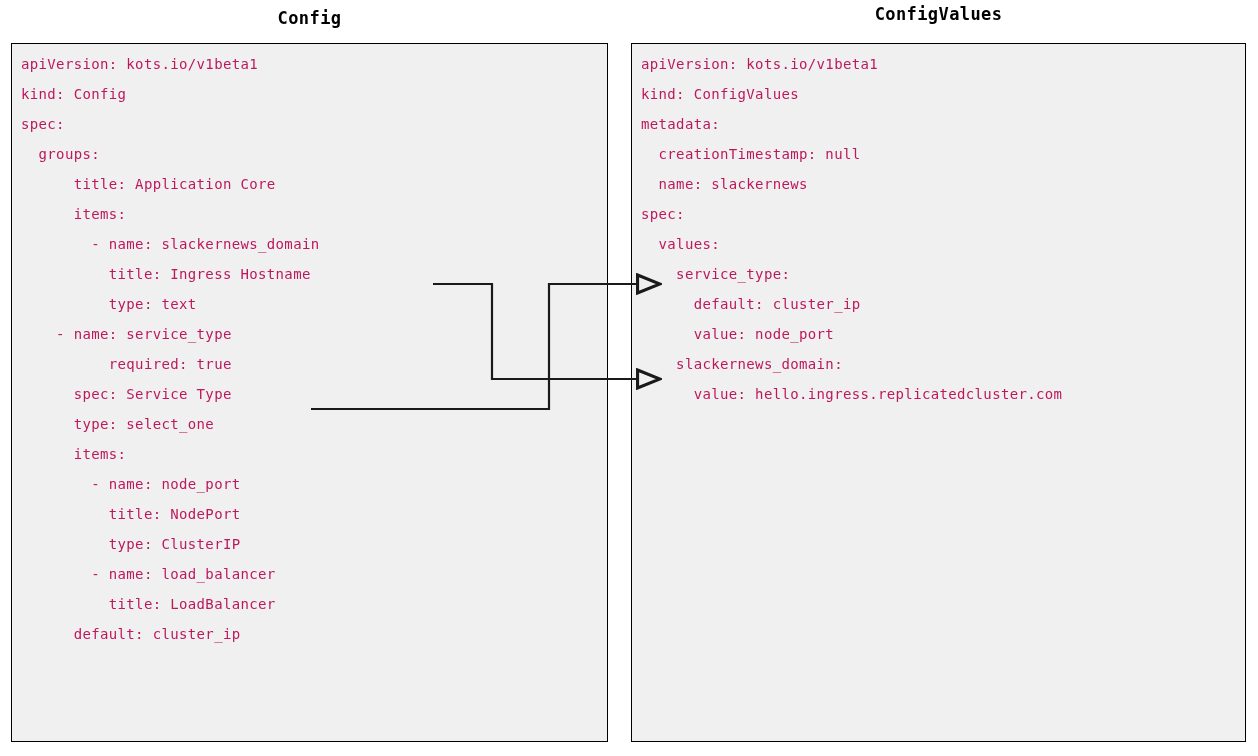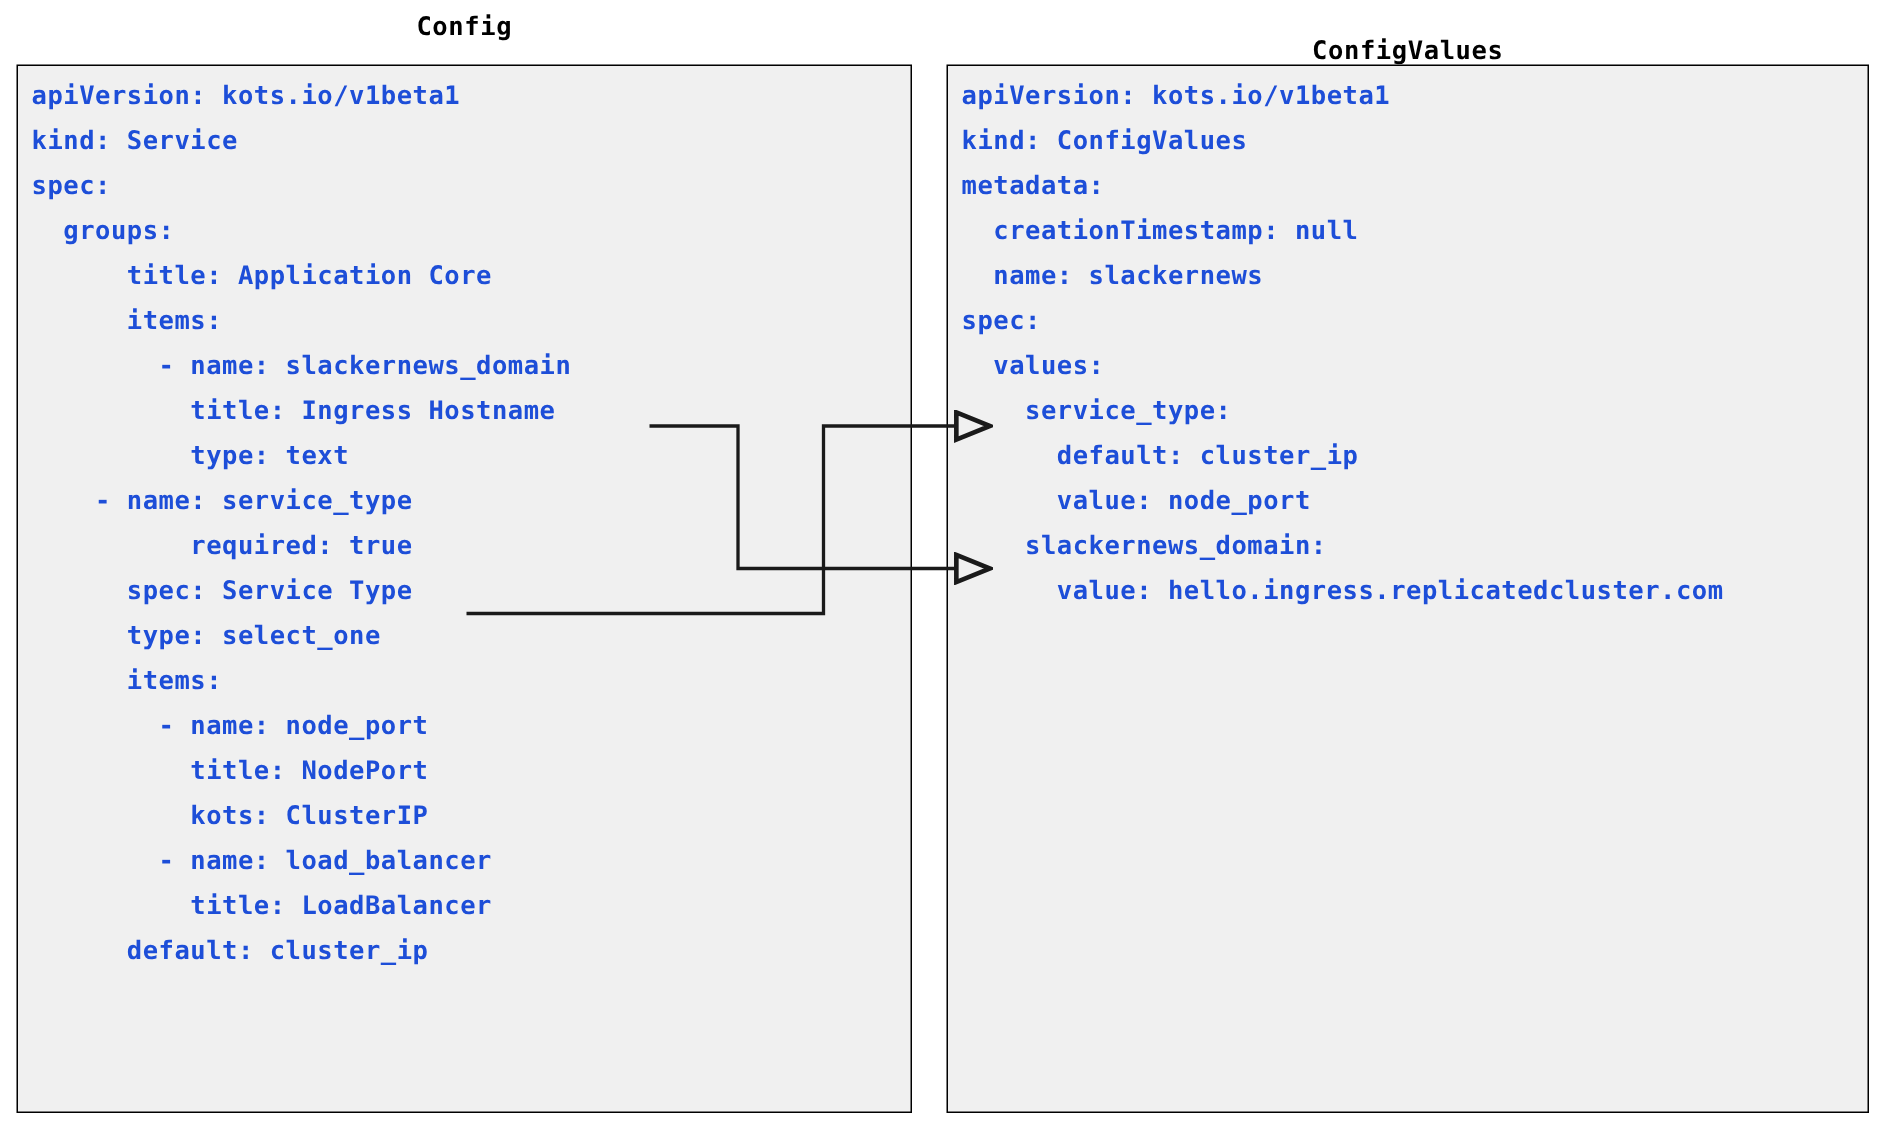--- a/index.html
+++ b/index.html
@@ -47,63 +47,63 @@
     top: 5px;
     right: 2px;
     bottom: 2px;
     overflow: hidden;
   }
 
   .code-line {
     height: 30px;
     line-height: 30px;
     font-family: "DejaVu Sans Mono", "Liberation Mono", monospace;
-    font-size: 17px;
-    font-weight: bold;
-    color: #1d4ed8;
+    font-size: 14px;
+    font-weight: normal;
+    color: #be185d;
     white-space: pre;
     letter-spacing: 0.35px;
   }
 
   #arrows {
     position: absolute;
     left: 0; top: 0;
     width: 1258px;
     height: 756px;
     pointer-events: none;
   }
 </style>
 </head>
 <body>
 
 <div id="canvas">
 
   <div class="panel-title" style="left:11px; top:8px; width:597px;">Config</div>
 
-  <div class="panel-title" style="left:631px; top:24px; width:615px;">ConfigValues</div>
+  <div class="panel-title" style="left:631px; top:4px; width:615px;">ConfigValues</div>
 
   <div class="panel" style="left:11px; top:43px; width:597px; height:699px;">
     <div class="code" id="left-code">
         <div class="code-line">apiVersion: kots.io/v1beta1</div>
-        <div class="code-line">kind: Service</div>
+        <div class="code-line">kind: Config</div>
         <div class="code-line">spec:</div>
         <div class="code-line">  groups:</div>
         <div class="code-line">      title: Application Core</div>
         <div class="code-line">      items:</div>
         <div class="code-line">        - name: slackernews_domain</div>
         <div class="code-line">          title: Ingress Hostname</div>
         <div class="code-line">          type: text</div>
         <div class="code-line">    - name: service_type</div>
         <div class="code-line">          required: true</div>
         <div class="code-line">      spec: Service Type</div>
         <div class="code-line">      type: select_one</div>
         <div class="code-line">      items:</div>
         <div class="code-line">        - name: node_port</div>
         <div class="code-line">          title: NodePort</div>
-        <div class="code-line">          kots: ClusterIP</div>
+        <div class="code-line">          type: ClusterIP</div>
         <div class="code-line">        - name: load_balancer</div>
         <div class="code-line">          title: LoadBalancer</div>
         <div class="code-line">      default: cluster_ip</div>
       </div>
   </div>
 
   <div class="panel" style="left:631px; top:43px; width:615px; height:699px;">
     <div class="code" id="right-code">
         <div class="code-line">apiVersion: kots.io/v1beta1</div>
         <div class="code-line">kind: ConfigValues</div>

